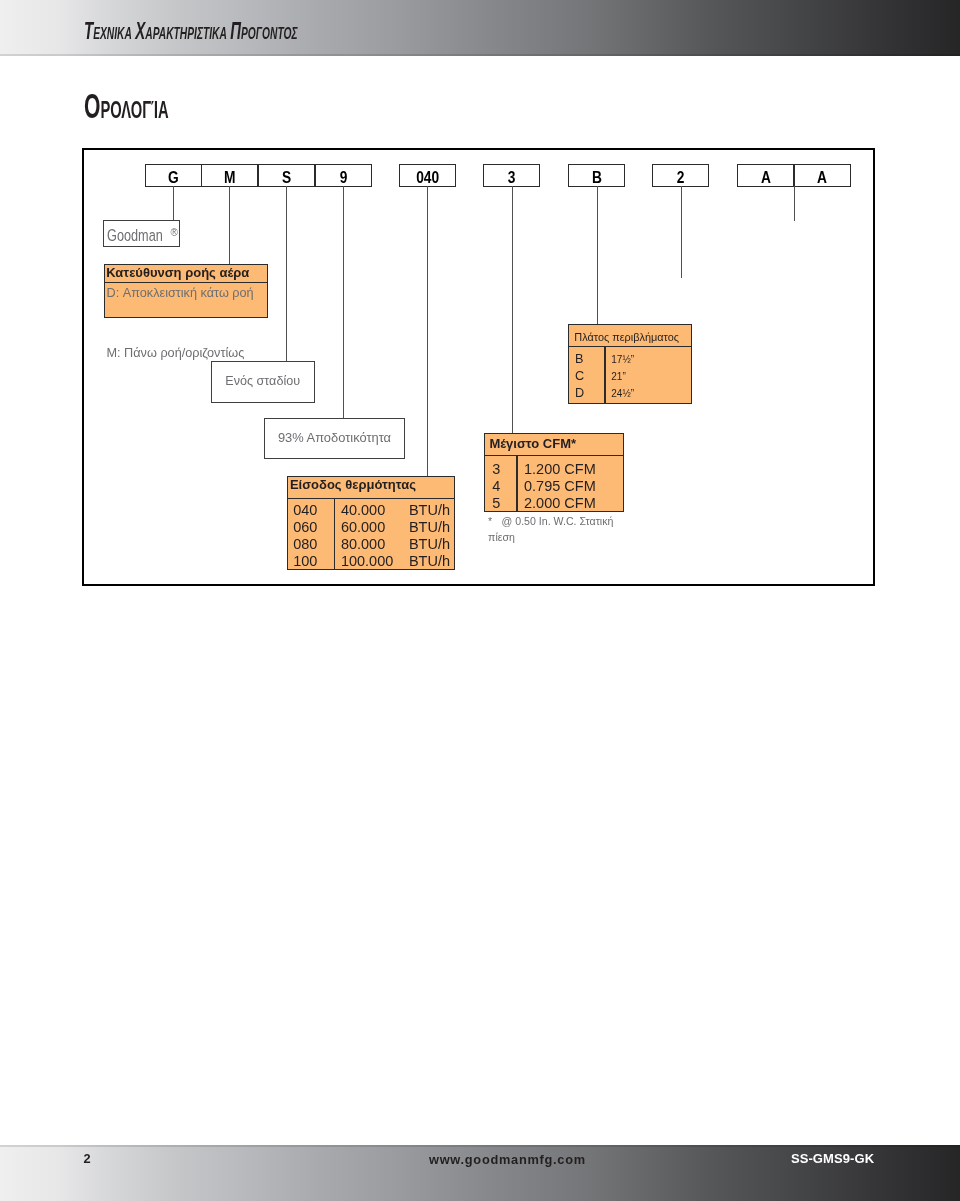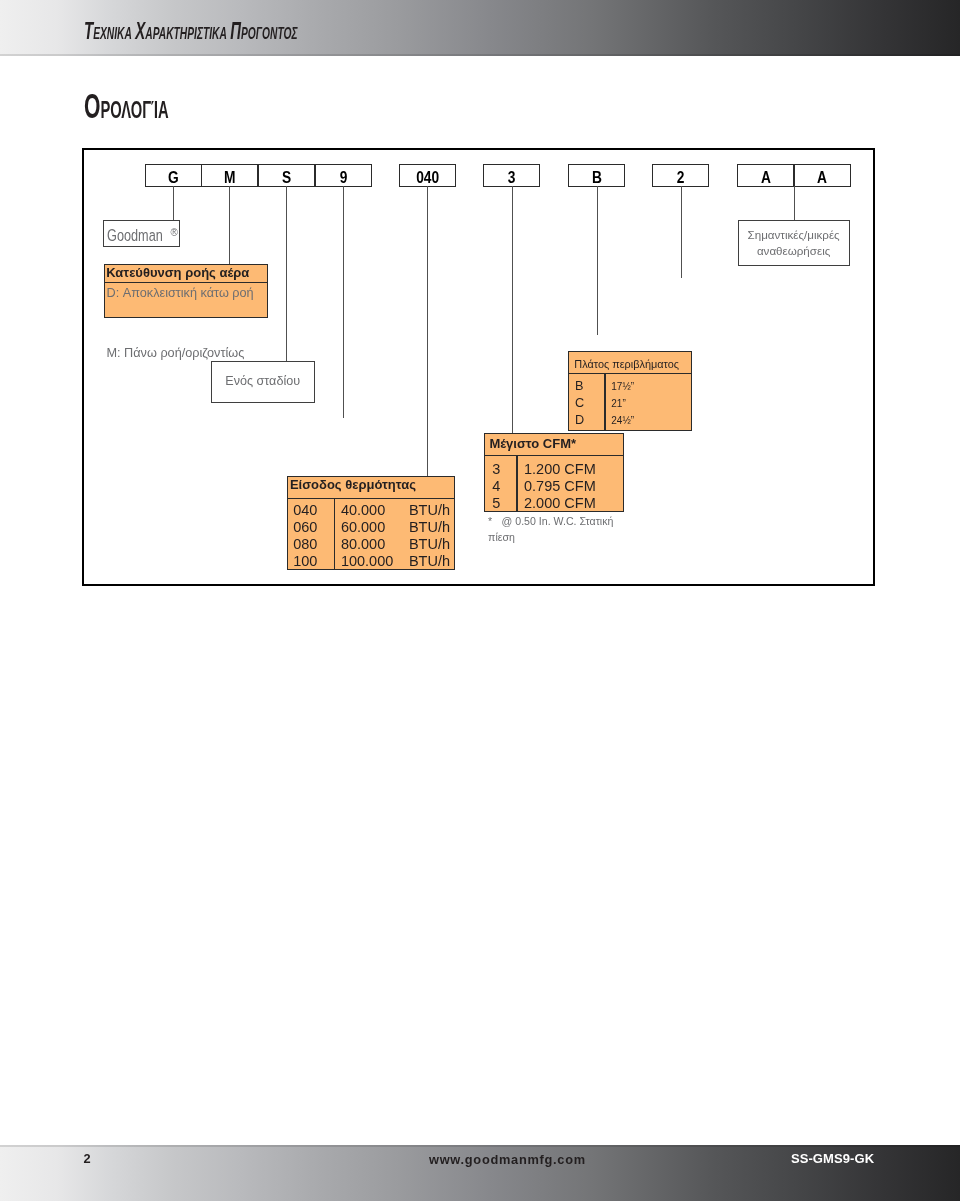--- a/index.html
+++ b/index.html
@@ -120,47 +120,46 @@
   </div>
 
   <div class="tbl" style="left:103.9px;top:264.2px;width:164px;height:53.4px;">
     <div class="th" style="height:17.5px;padding:0.2px 0 0 1.4px;font-size:13px;">Κατεύθυνση ροής αέρα</div>
     <div style="padding:2.4px 0 0 1.6px;">
       <div class="lbl" style="position:static;font-size:12.7px;line-height:16.5px;">D: Αποκλειστική κάτω ροή</div>
       <div class="lbl" style="position:static;font-size:12.7px;line-height:16.5px;margin-top:43px;">M: Πάνω ροή/οριζοντίως</div>
     </div>
   </div>
 
-  <div class="bx" style="left:737.5px;top:220.3px;width:112.2px;height:45.6px;text-align:center;">
-    <div class="lbl" style="position:static;padding-top:5.5px;font-size:11.6px;line-height:15.8px;">Σημαντικές/μικρές</div>
-    <div class="lbl" style="position:static;font-size:11.6px;line-height:15.8px;">αναθεωρήσεις</div>
-  </div>
-
-
-  <div class="tbl" style="left:568px;top:351px;width:124px;height:79.6px;">
+
+
+  <div class="tbl" style="left:568px;top:324px;width:124px;height:79.6px;">
     <div class="th" style="height:21.6px;padding:6.2px 0 0 5.3px;font-size:10.9px;font-weight:normal;white-space:nowrap;">Πλάτος περιβλήματος</div>
     <div class="rowarea" style="height:56px;">
       <div class="vdiv" style="left:35.2px;"></div>
       <div style="position:absolute;left:5.9px;top:4.3px;font-size:12.7px;line-height:17.05px;color:#231f20;">
         <div>B</div>
         <div>C</div>
         <div>D</div>
       </div>
       <div style="position:absolute;left:42.3px;top:4.3px;font-size:10px;line-height:17.05px;color:#231f20;">
         <div>17½”</div>
         <div>21”</div>
         <div>24½”</div>
       </div>
     </div>
   </div>
 
   <div class="bx" style="left:210.8px;top:361.2px;width:103.8px;height:41.7px;text-align:center;">
     <div class="lbl" style="position:static;padding-top:11.5px;font-size:12.6px;">Ενός σταδίου</div>
   </div>
 
+  <div class="bx" style="left:263.9px;top:418.1px;width:141.2px;height:41.2px;text-align:center;">
+    <div class="lbl" style="position:static;padding-top:11px;font-size:12.9px;">93% Αποδοτικότητα</div>
+  </div>
 
   <div class="tbl" style="left:483.9px;top:433.4px;width:140px;height:79px;">
     <div class="th" style="height:22.1px;padding:1.6px 0 0 4.5px;font-size:13px;">Μέγιστο CFM*</div>
     <div class="rowarea" style="height:55.5px;">
       <div class="vdiv" style="left:31.4px;"></div>
       <div style="position:absolute;left:7.3px;top:4.7px;font-size:14.5px;line-height:16.84px;color:#231f20;">
         <div>3</div>
         <div>4</div>
         <div>5</div>
       </div>

